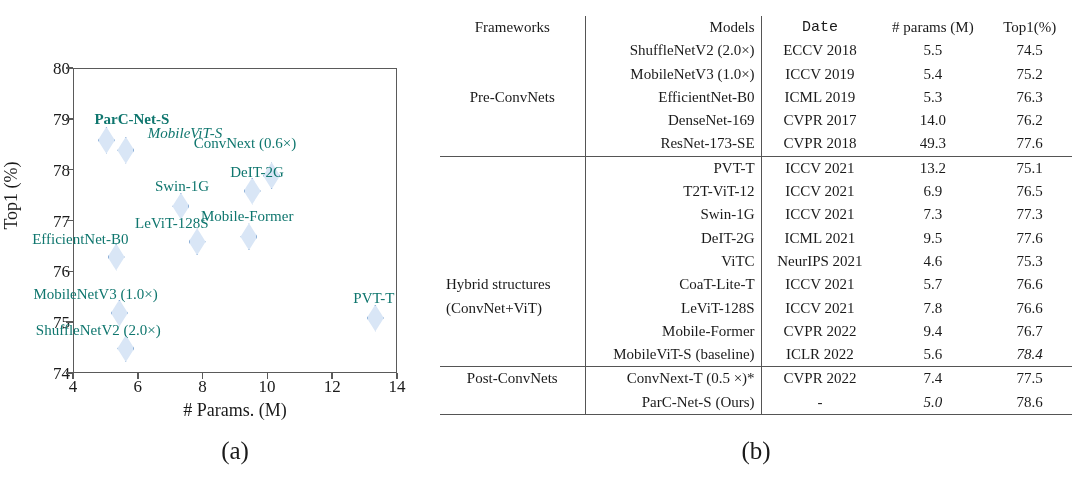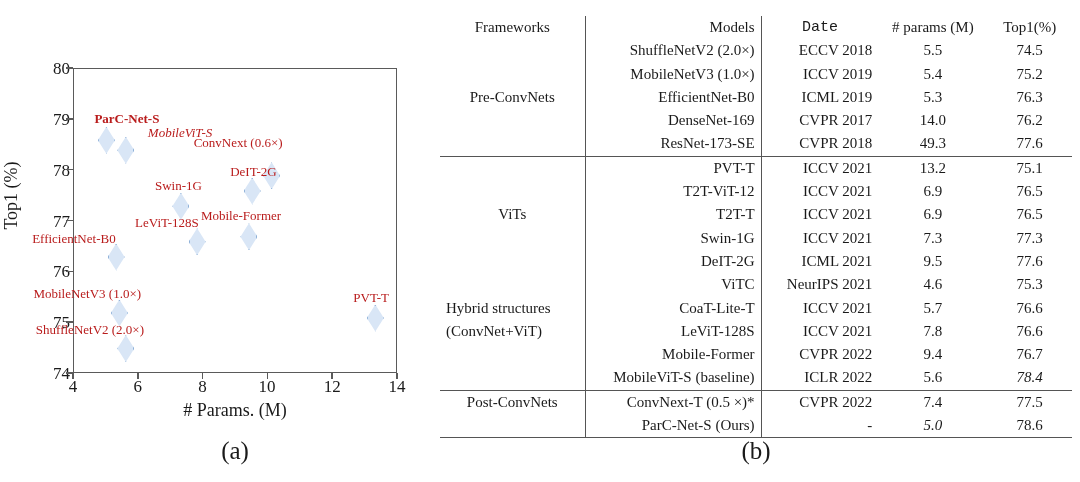--- a/index.html
+++ b/index.html
@@ -98,24 +98,24 @@
     height: 27px;
     margin-left: -8.5px;
     margin-top: -13.5px;
     background: #d9e6f6;
     border: 1.3px solid #8fb1d8;
     box-sizing: border-box;
     clip-path: polygon(50% 0%, 100% 50%, 50% 100%, 0% 50%);
   }
   .pt-label {
     position: absolute;
-    font-size: 13px;
+    font-size: 15px;
     line-height: 1;
     white-space: nowrap;
-    color: #b91c1c;
+    color: #0f766e;
   }
   .pt-label.bold { font-weight: bold; }
   .pt-label.italic { font-style: italic; margin-left: 8px; }
 
   
   #figure-b {
     position: absolute;
     left: 430px; top: 0;
     width: 650px; height: 482px;
   }
@@ -132,21 +132,21 @@
     line-height: 23.3px;
     font-weight: normal;
     vertical-align: middle;
     white-space: nowrap;
   }
   .rule-sec td  { border-top: 1.4px solid #555; }
   .rule-bot td  { border-bottom: 1.7px solid #555; }
   .c-fw  { width: 152px; text-align: center; border-right: 1.4px solid #555; }
   .c-fw-l{ width: 152px; text-align: left; padding-left: 10px; border-right: 1.4px solid #555; }
   .c-md  { width: 178px; text-align: right; padding-left: 10px; border-right: 1.4px solid #555; }
-  .c-dt  { width: 118px; text-align: right;  padding-left: 12px; }
+  .c-dt  { width: 118px; text-align: center;  padding-left: 12px; }
   .c-pm  { width: 108px; text-align: center; }
   .c-t1  { width: 86px;  text-align: center; }
   thead .c-dt { text-align: center; padding-left: 6px; font-family: Liberation Mono, monospace; }
   .em { font-style: italic; }
   .bd { font-weight: bold; }
   #caption-b {
     position: absolute;
     left: 10px;
     top: 437px;
     width: 632px;
@@ -294,27 +294,20 @@
           <td class="c-t1">75.1</td>
         </tr>
         <tr>
           <td class="c-fw"></td>
           <td class="c-md">T2T-ViT-12</td>
           <td class="c-dt">ICCV 2021</td>
           <td class="c-pm">6.9</td>
           <td class="c-t1">76.5</td>
         </tr>
         <tr>
-          <td class="c-fw">ViTs</td>
-          <td class="c-md">T2T-T</td>
-          <td class="c-dt">ICCV 2021</td>
-          <td class="c-pm">6.9</td>
-          <td class="c-t1">76.5</td>
-        </tr>
-        <tr>
           <td class="c-fw"></td>
           <td class="c-md">Swin-1G</td>
           <td class="c-dt">ICCV 2021</td>
           <td class="c-pm">7.3</td>
           <td class="c-t1">77.3</td>
         </tr>
         <tr>
           <td class="c-fw"></td>
           <td class="c-md">DeIT-2G</td>
           <td class="c-dt">ICML 2021</td>

